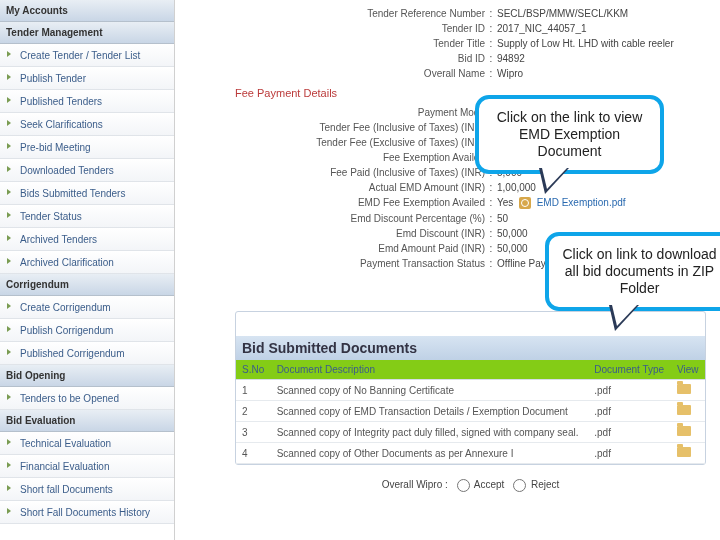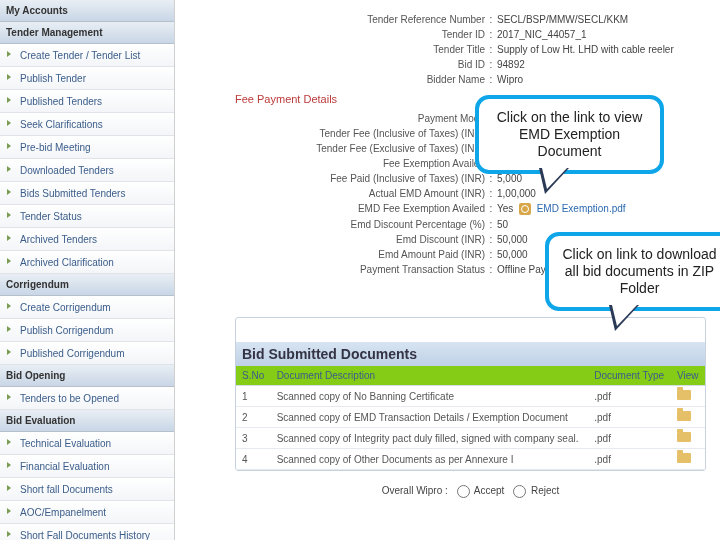--- a/index.html
+++ b/index.html
@@ -3,21 +3,21 @@
 <meta charset="utf-8">
 <style>
   * { box-sizing: border-box; margin: 0; padding: 0; font-family: Arial, sans-serif; }
   body { width: 720px; height: 540px; background: #fff; overflow: hidden; position: relative; }
   .wrap { display: flex; width: 100%; height: 100%; }
   .sidebar { width: 175px; background: #fff; border-right: 1px solid #d0d0d0; overflow: hidden; }
   .side-header { background: linear-gradient(#e8eef4,#c9d6e6); font-size: 10px; font-weight: bold; color: #333; padding: 5px 6px; border-bottom: 1px solid #b5c0cc; }
   .side-item { display: flex; align-items: flex-end; font-size: 10px; color: #3b5d8a; padding: 5px 4px; border-bottom: 1px solid #e0e4e9; cursor: pointer; background: linear-gradient(#fff,#f3f5f8); }
   .side-arrow { width: 12px; height: 12px; margin-right: 4px; display: inline-block; position: relative; }
   .side-arrow::before { content: ""; position: absolute; left: 3px; top: 2px; border-left: 4px solid #7a9c52; border-top: 3px solid transparent; border-bottom: 3px solid transparent; }
-  .main { flex: 1; padding: 12px 14px 6px 60px; overflow: hidden; font-size: 10px; color: #444; }
+  .main { flex: 1; padding: 6px 14px 6px 60px; overflow: hidden; font-size: 10px; color: #444; }
   .info-row { display: flex; padding: 2px 0; font-size: 10px; }
   .info-label { width: 250px; text-align: right; color: #555; }
   .info-sep { width: 12px; text-align: center; }
   .info-val { flex: 1; color: #444; }
   .sect-title { color: #bb3a3a; font-size: 11px; margin: 6px 0 4px; padding-bottom: 2px; }
   .link-txt { color: #2a6ab0; cursor: pointer; }
   .attach-ico { display: inline-block; width: 12px; height: 12px; background: #d7a74a; border-radius: 2px; margin-right: 3px; position: relative; vertical-align: middle; }
   .attach-ico::after { content: ""; position: absolute; top: 2px; left: 2px; width: 6px; height: 6px; border: 1px solid #fff; border-radius: 50%; }
   .zip-row { text-align: right; margin: 16px 8px 8px 0; }
   .tbl-wrap { border: 1px solid #c7d2e0; border-radius: 3px; margin-top: 10px; }
@@ -111,24 +111,20 @@
       <div class="side-item">
         <span class="side-arrow"></span>
         <span>Financial Evaluation</span>
       </div>
       <div class="side-item">
         <span class="side-arrow"></span>
         <span>Short fall Documents</span>
       </div>
       <div class="side-item">
         <span class="side-arrow"></span>
-        <span>AOC/Empanelment</span>
-      </div>
-      <div class="side-item">
-        <span class="side-arrow"></span>
         <span>Short Fall Documents History</span>
       </div>
     </div>
   <div class="main">
     <div id="info-rows">
         <div class="info-row">
           <div class="info-label">Tender Reference Number</div>
           <div class="info-sep">:</div>
           <div class="info-val">SECL/BSP/MMW/SECL/KKM</div>
         </div>
@@ -141,21 +137,21 @@
           <div class="info-label">Tender Title</div>
           <div class="info-sep">:</div>
           <div class="info-val">Supply of Low Ht. LHD with cable reeler</div>
         </div>
         <div class="info-row">
           <div class="info-label">Bid ID</div>
           <div class="info-sep">:</div>
           <div class="info-val">94892</div>
         </div>
         <div class="info-row">
-          <div class="info-label">Bidder Name</div>
+          <div class="info-label">Overall Name</div>
           <div class="info-sep">:</div>
           <div class="info-val">Wipro</div>
         </div>
       </div>
     <div class="sect-title">Fee Payment Details</div>
     <div id="fee-rows">
         <div class="info-row">
           <div class="info-label">Payment Mode</div>
           <div class="info-sep">:</div>
           <div class="info-val">Offline</div>

